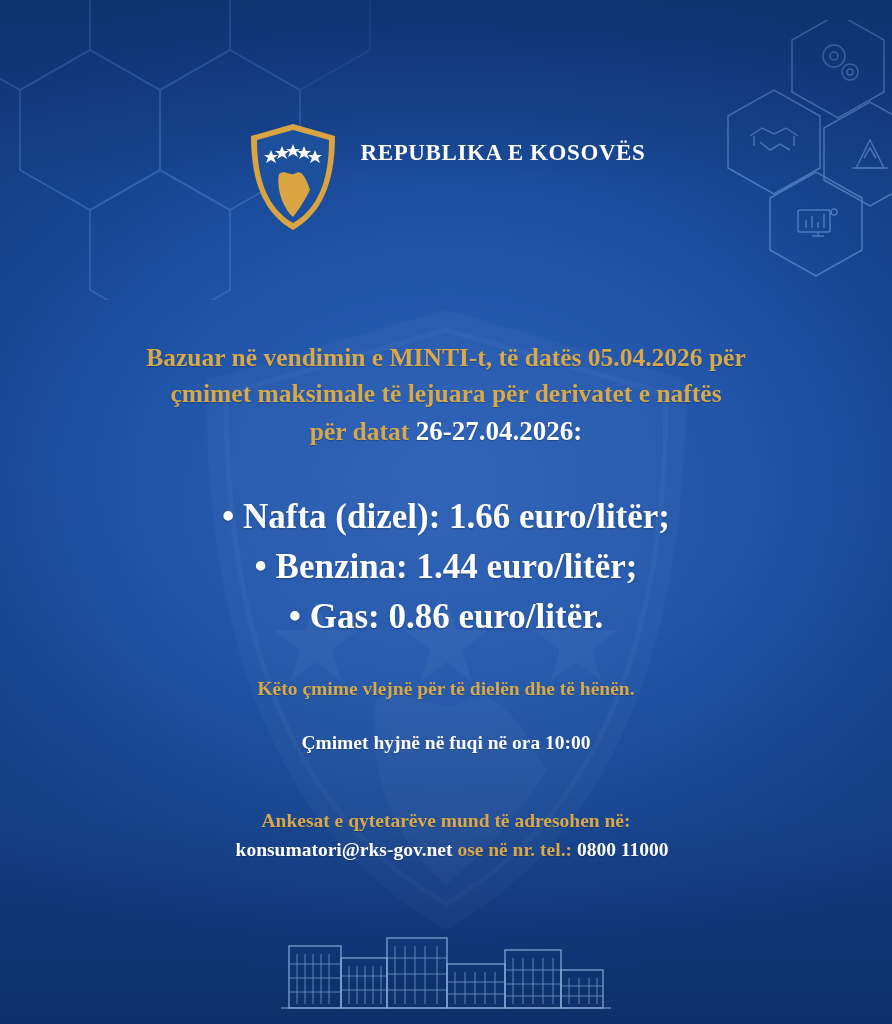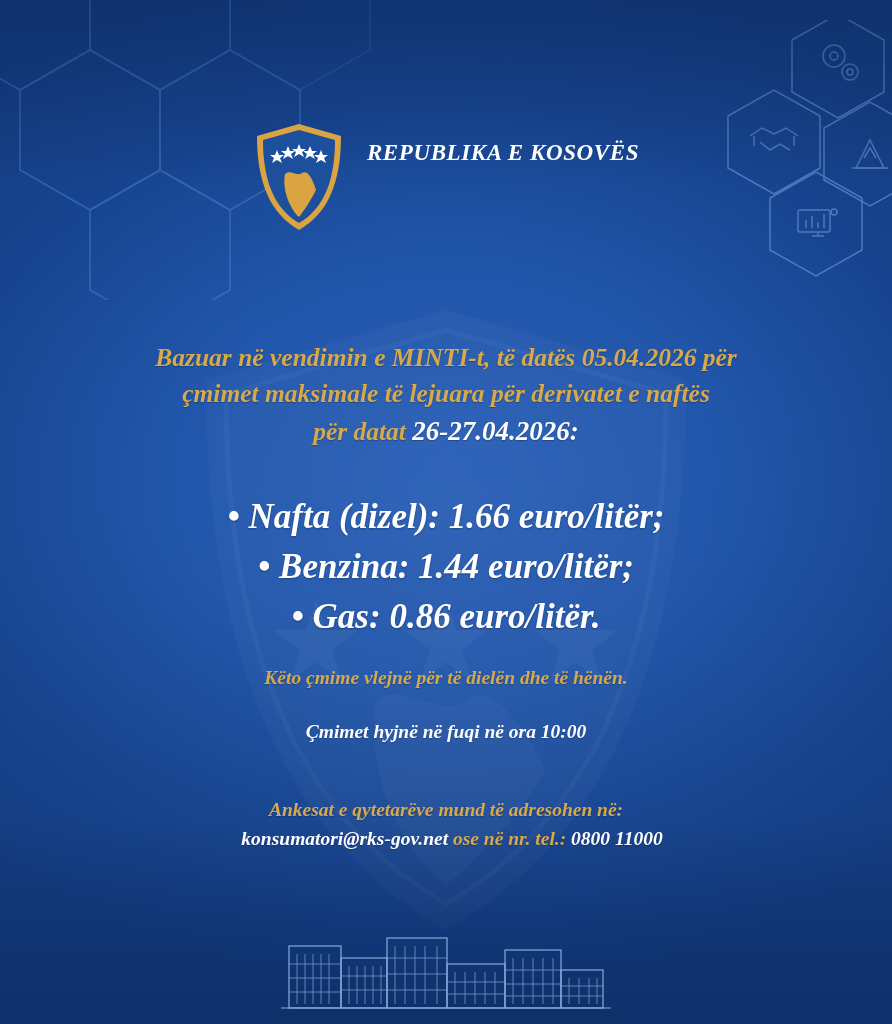--- a/index.html
+++ b/index.html
@@ -16,21 +16,20 @@
 
   
   .poster {
     position: absolute;
     inset: 0;
     width: 892px;
     height: 1024px;
     background:
       radial-gradient(ellipse 700px 520px at 50% 46%, #2059b4 0%, #1c52a8 40%, #17448f 72%, #143c80 100%);
     overflow: hidden;
-    font-style: italic;
   }
   .bg-vignette {
     position: absolute;
     inset: 0;
     background:
       radial-gradient(ellipse 900px 700px at 50% 50%, rgba(255,255,255,0.05) 0%, rgba(0,0,0,0) 60%),
       linear-gradient(180deg, rgba(8,32,78,0.35) 0%, rgba(8,32,78,0) 18%, rgba(8,32,78,0) 80%, rgba(8,32,78,0.45) 100%);
     pointer-events: none;
   }
 
@@ -129,21 +128,21 @@
     color: #ffffff;
     font-family: "Liberation Serif", serif;
     font-weight: bold;
     font-size: 35px;
     line-height: 1.43;
     text-shadow: 0 1px 2px rgba(0,0,0,0.28);
   }
   .price-row { white-space: nowrap; }
 
   .note {
-    margin-top: 25px;
+    margin-top: 36px;
     color: #d8a94a;
     font-family: "Liberation Serif", serif;
     font-weight: bold;
     font-size: 19.5px;
     text-shadow: 0 1px 1px rgba(0,0,0,0.22);
   }
   .effective {
     margin-top: 32px;
     color: #ffffff;
     font-family: "Liberation Serif", serif;

